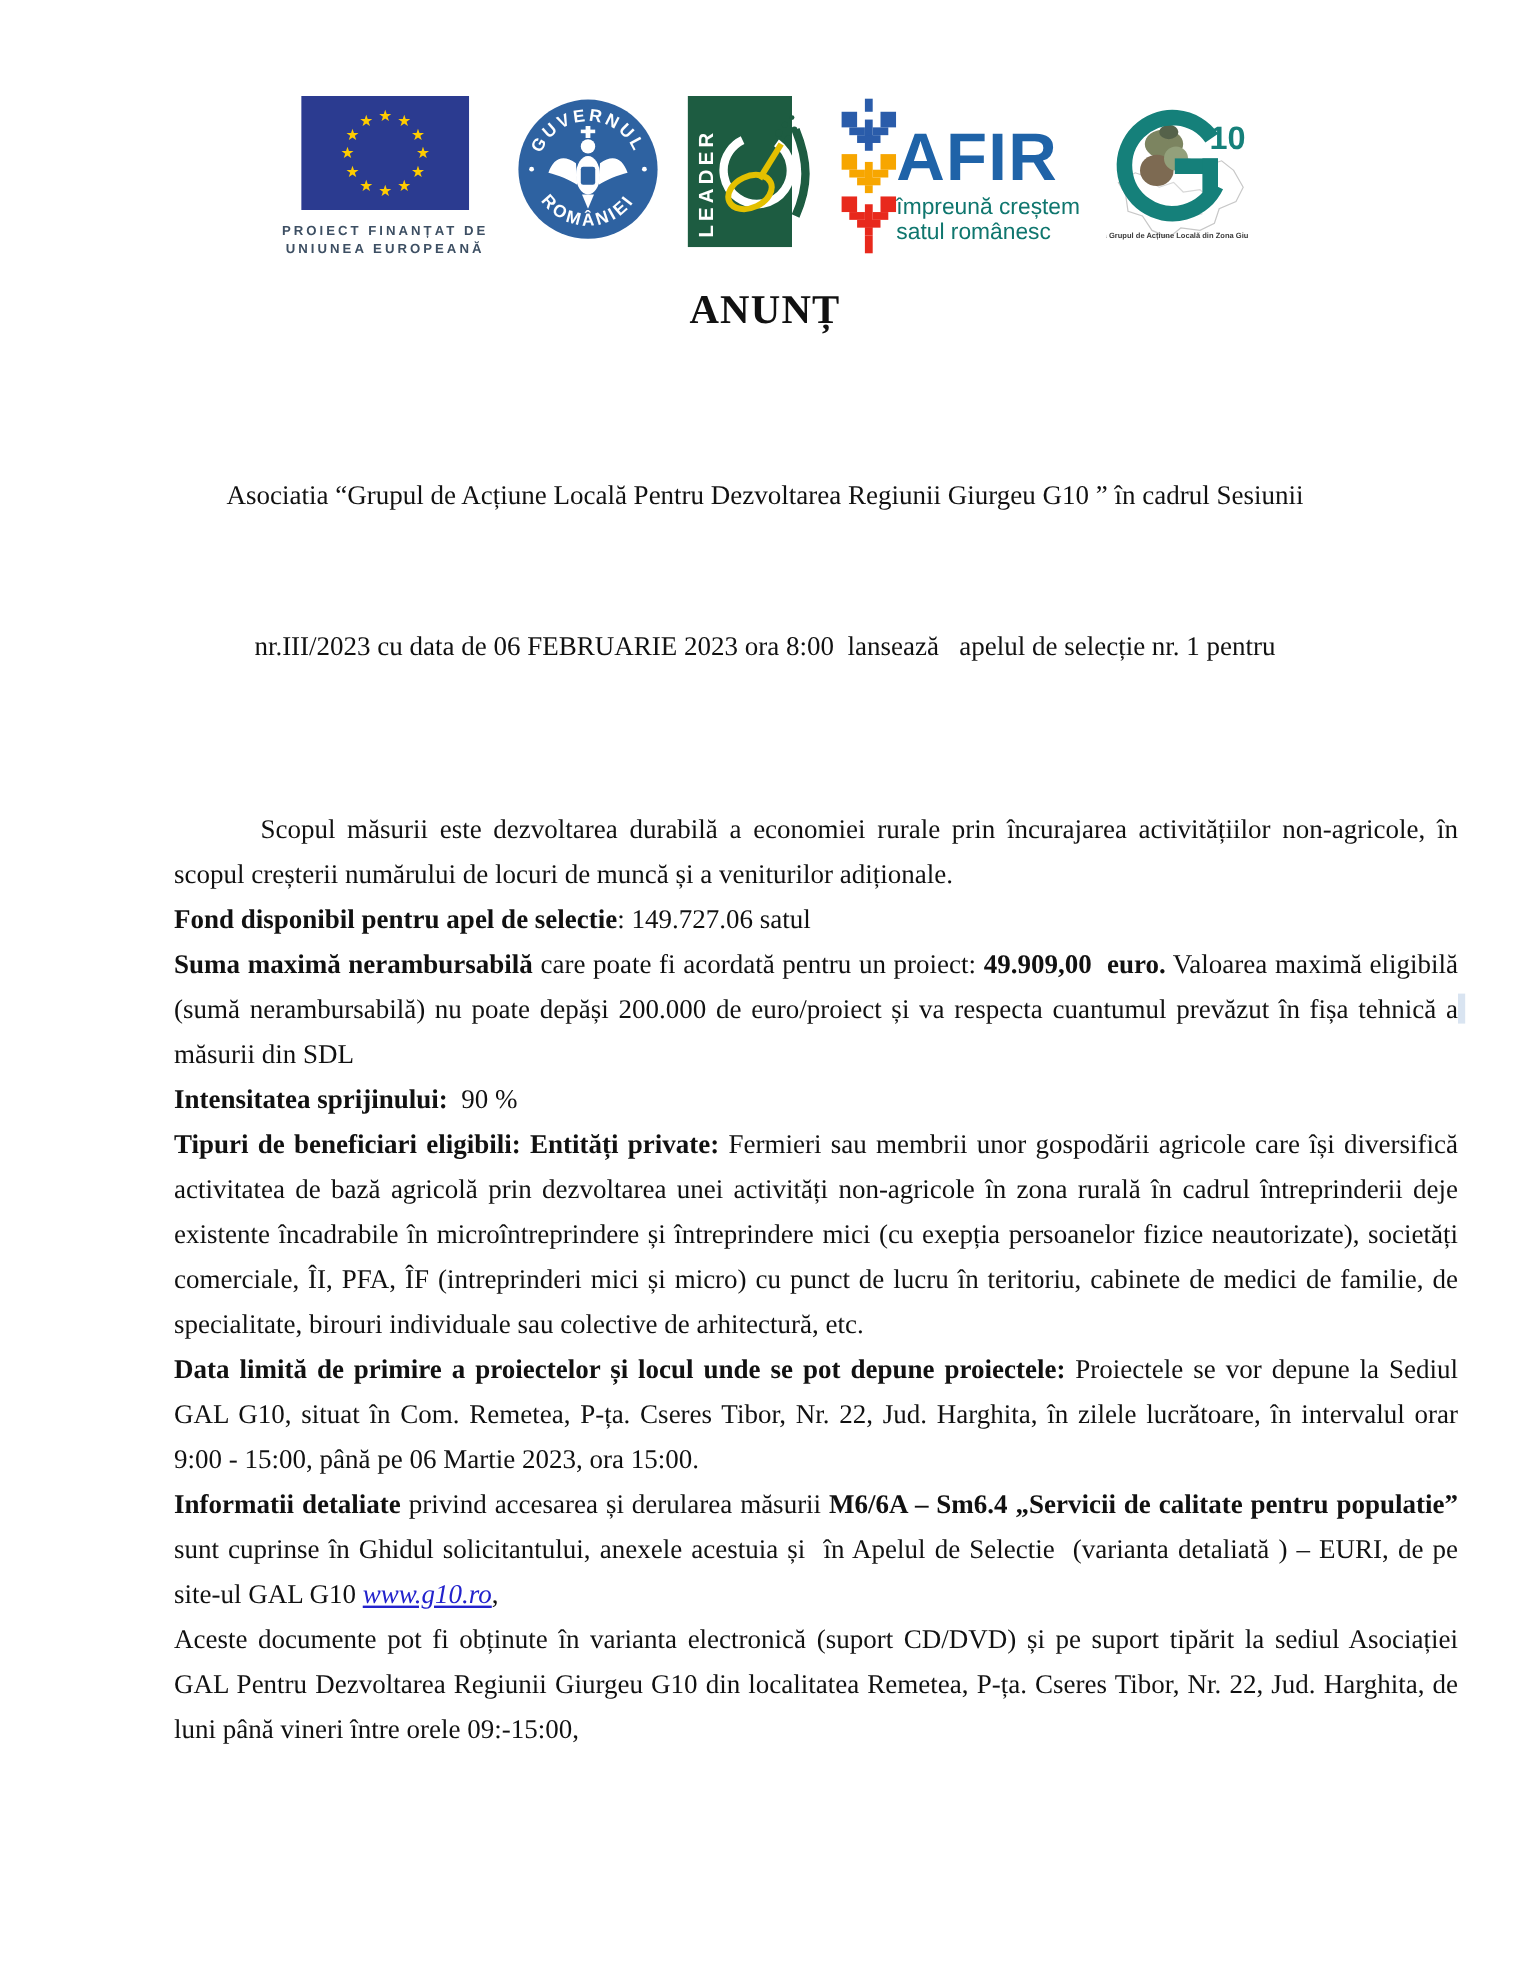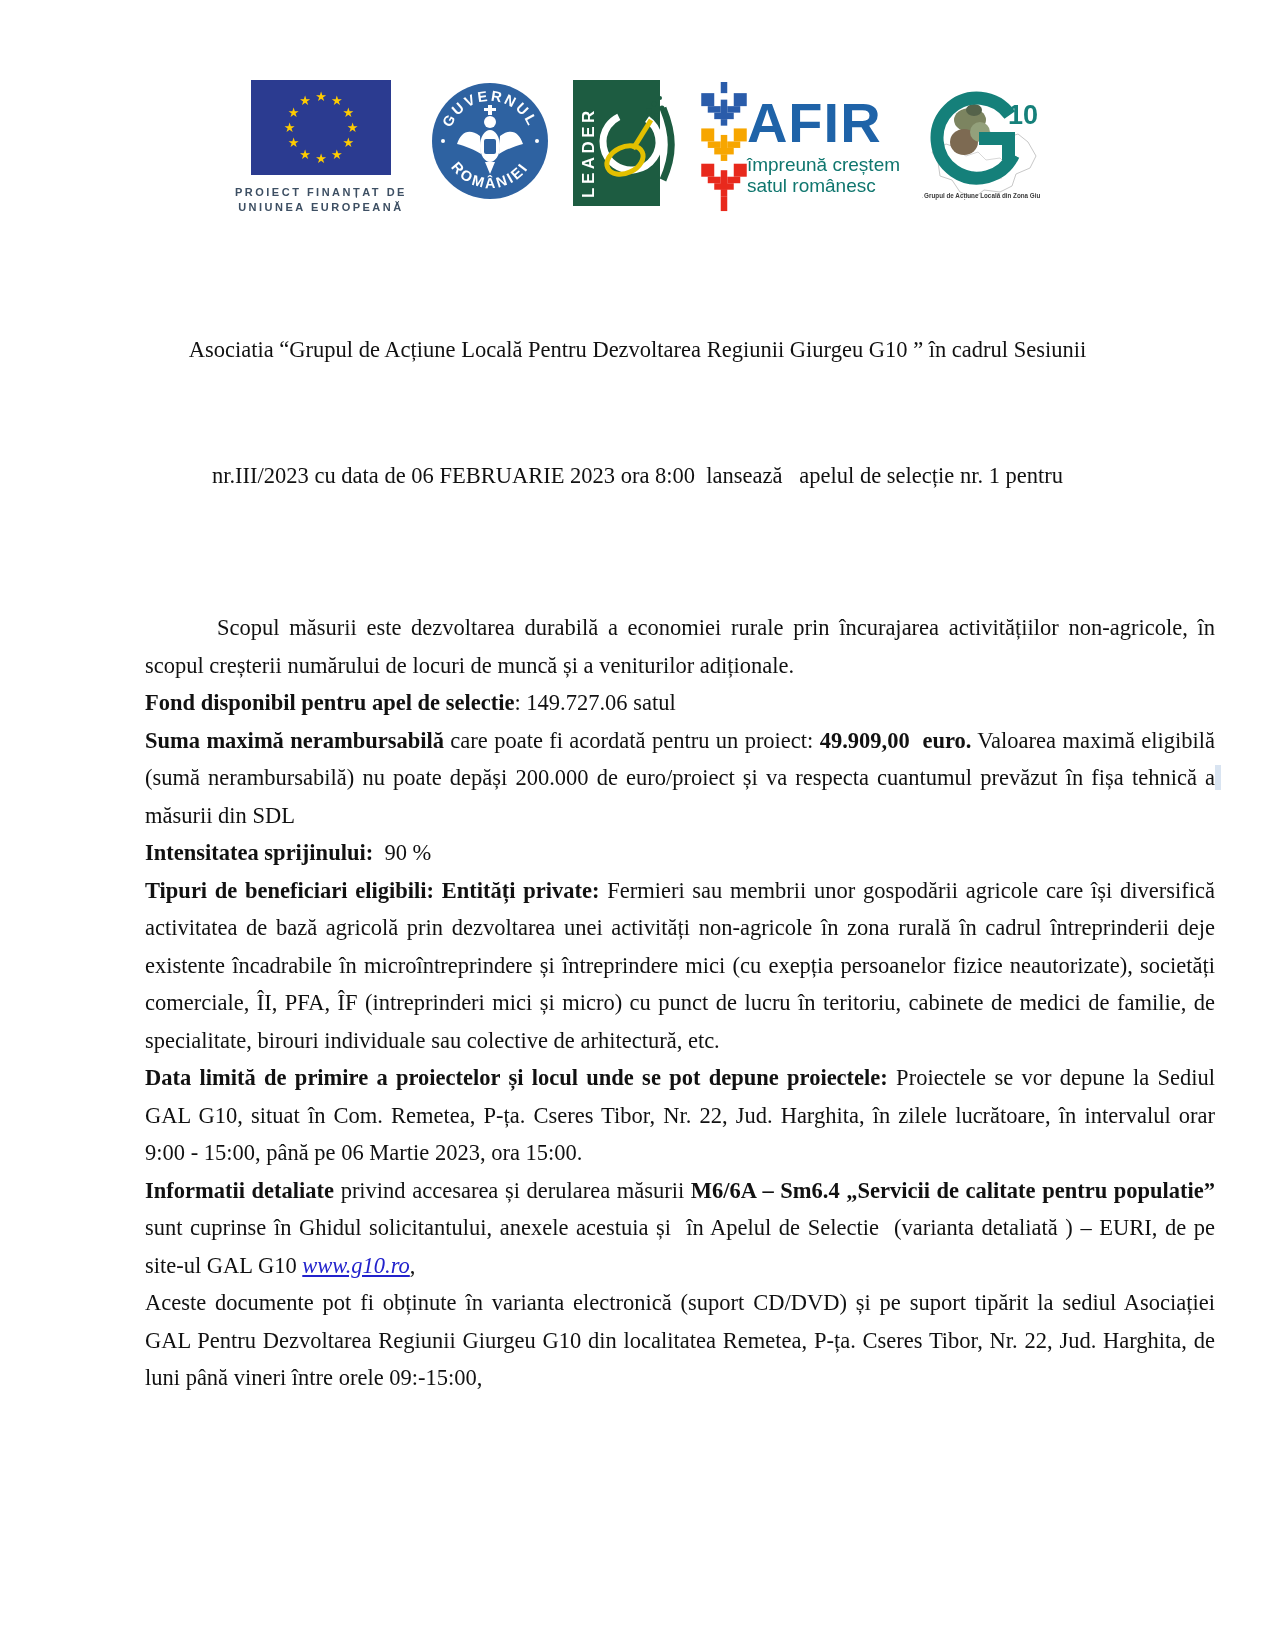--- a/index.html
+++ b/index.html
@@ -16,21 +16,21 @@
     gap:22px;padding-top:80px;
   }
   .logo{flex:0 0 auto;}
   .eu-logo{text-align:center;}
   .eu-caption{
     margin-top:6px;
     font-family:"Liberation Sans", sans-serif;
     font-size:11px;font-weight:bold;letter-spacing:2.5px;
     color:#3d4f63;line-height:15px;white-space:nowrap;
   }
-  .afir-logo{display:flex;align-items:flex-start;margin-top:2px;}
+  .afir-logo{display:flex;align-items:center;margin-top:2px;}
   .afir-text{padding-top:14px;}
   .afir-name{
     font-family:"Liberation Sans", sans-serif;
     font-size:56px;font-weight:bold;color:#1f63a8;line-height:54px;letter-spacing:1px;
   }
   .afir-tagline{
     font-family:"Liberation Sans", sans-serif;
     font-size:19px;color:#0f766e;line-height:21px;margin-top:4px;
   }
 
@@ -195,20 +195,21 @@
           <rect x="57" y="52" width="36" height="13" fill="#15807a"></rect>
           <rect x="80" y="52" width="13" height="28" fill="#15807a"></rect>
         </g>
         <text x="101" y="44" text-anchor="middle" font-family="Liberation Sans, sans-serif" font-size="27" font-weight="bold" fill="#15807a">10</text>
         <text x="59" y="118" text-anchor="middle" font-family="Liberation Sans, sans-serif" font-size="6.3" font-weight="bold" fill="#3a3a3a">Asociația Grupul de Acțiune Locală din Zona Giurgeu G10</text>
       </svg>
     </div>
 
   </div>
 
+  <div class="title">ANUNȚ</div>
 
   <div class="heading">
     <div>Asociatia “Grupul de Acțiune Locală Pentru Dezvoltarea Regiunii Giurgeu G10 ” în cadrul Sesiunii</div>
     <div>nr.III/2023 cu data de 06 FEBRUARIE 2023 ora 8:00  lansează   apelul de selecție nr. 1 pentru</div>
   </div>
 
   <div class="content">
     <p class="par indent"><span>Scopul măsurii este dezvoltarea durabilă a economiei rurale prin încurajarea activitățiilor non-agricole, în scopul creșterii numărului de locuri de muncă și a veniturilor adiționale.</span></p>
     <p class="par"><span class="seg-b">Fond disponibil pentru apel de selectie</span><span>: 149.727.06 satul</span></p>
     <p class="par"><span class="seg-b">Suma maximă nerambursabilă</span><span> care poate fi acordată pentru un proiect: </span><span class="seg-b">49.909,00  euro.</span><span> Valoarea maximă eligibilă (sumă nerambursabilă) nu poate depăși 200.000 de euro/proiect și va respecta cuantumul prevăzut în fișa tehnică a</span><span class="seg-hl"> </span><span>măsurii din SDL</span></p>

